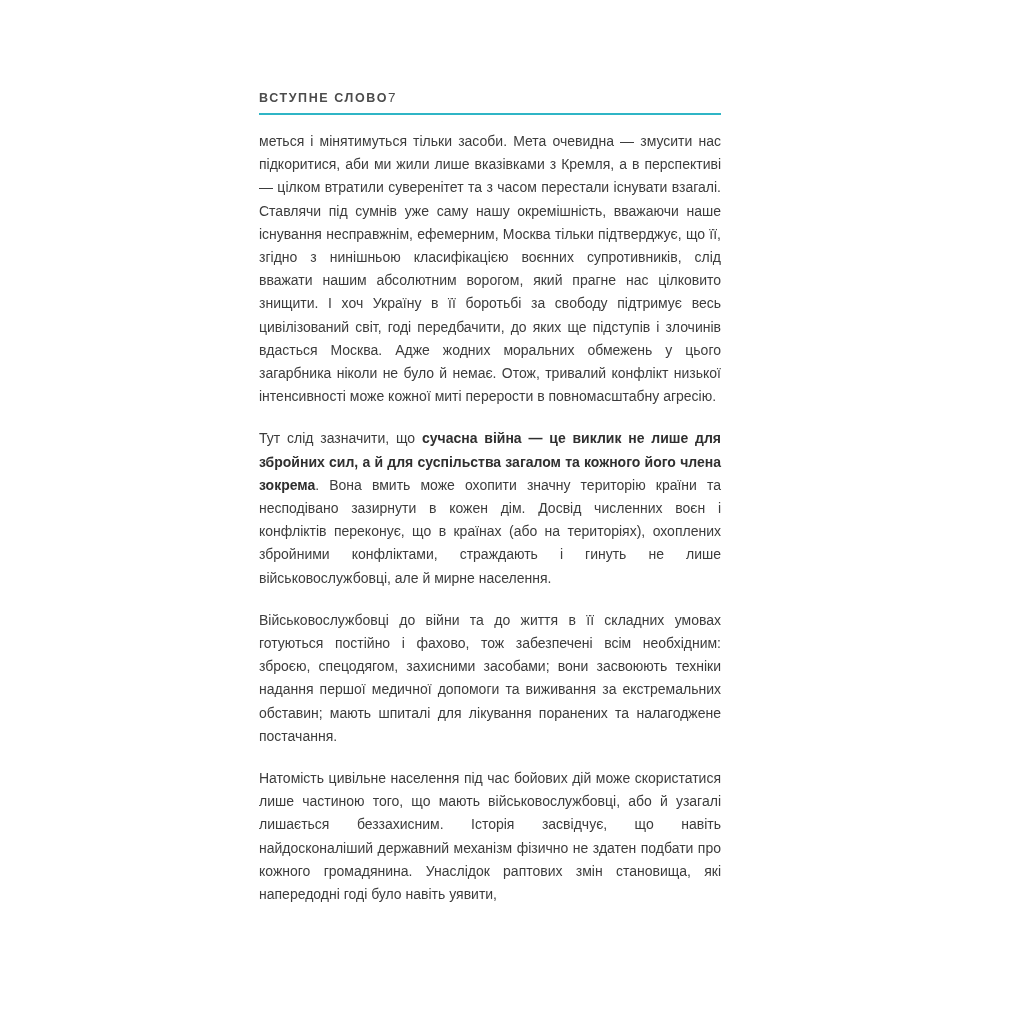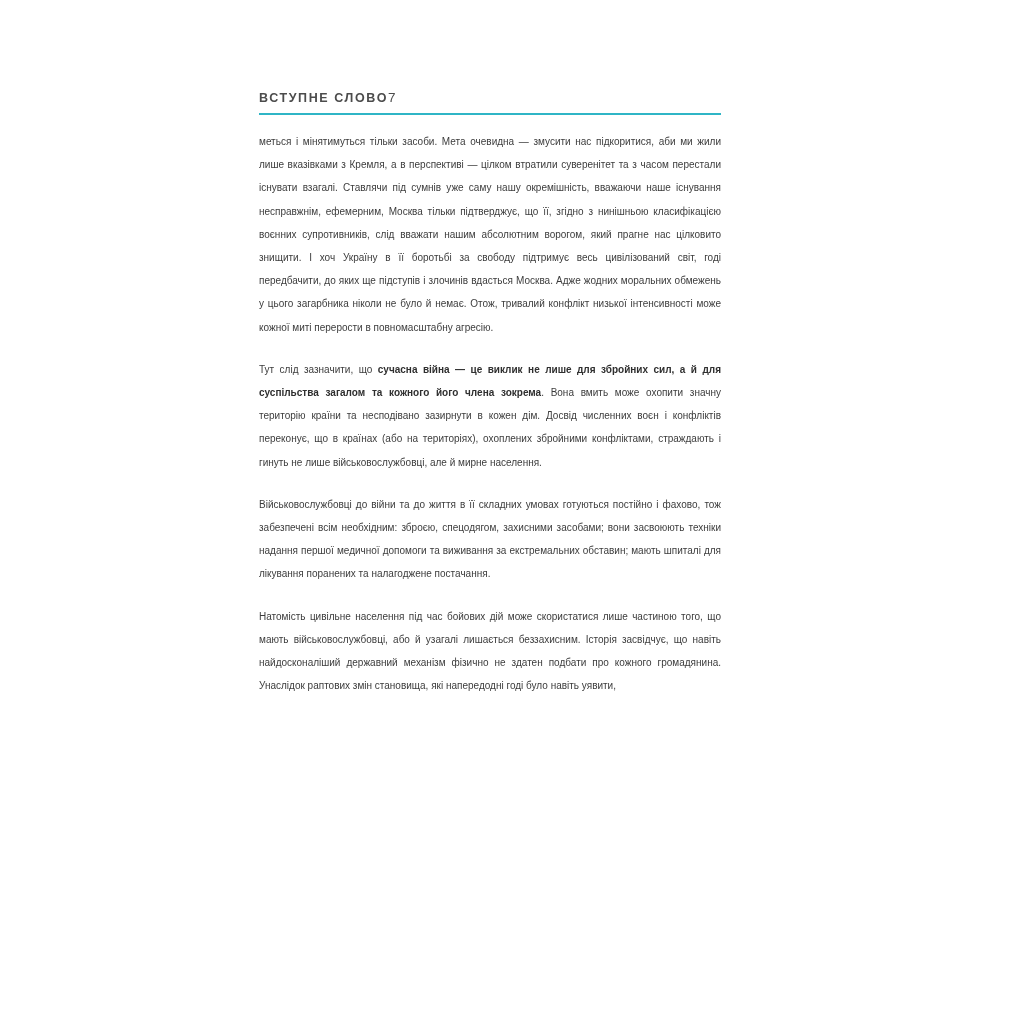--- a/index.html
+++ b/index.html
@@ -36,21 +36,21 @@
     font-weight: 400;
     color: #4c4c4c;
   }
   .header-rule {
     height: 2px;
     margin-top: 8px;
     background: #2fb5c6;
   }
   .body-text {
     margin-top: 15px;
-    font-size: 10px;
+    font-size: 14px;
     line-height: 23.2px;
     color: #3c3c3c;
     text-align: justify;
     hyphens: auto;
   }
   .body-text p {
     margin: 0 0 19px 0;
   }
   .body-text p:last-child {
     margin-bottom: 12px;

